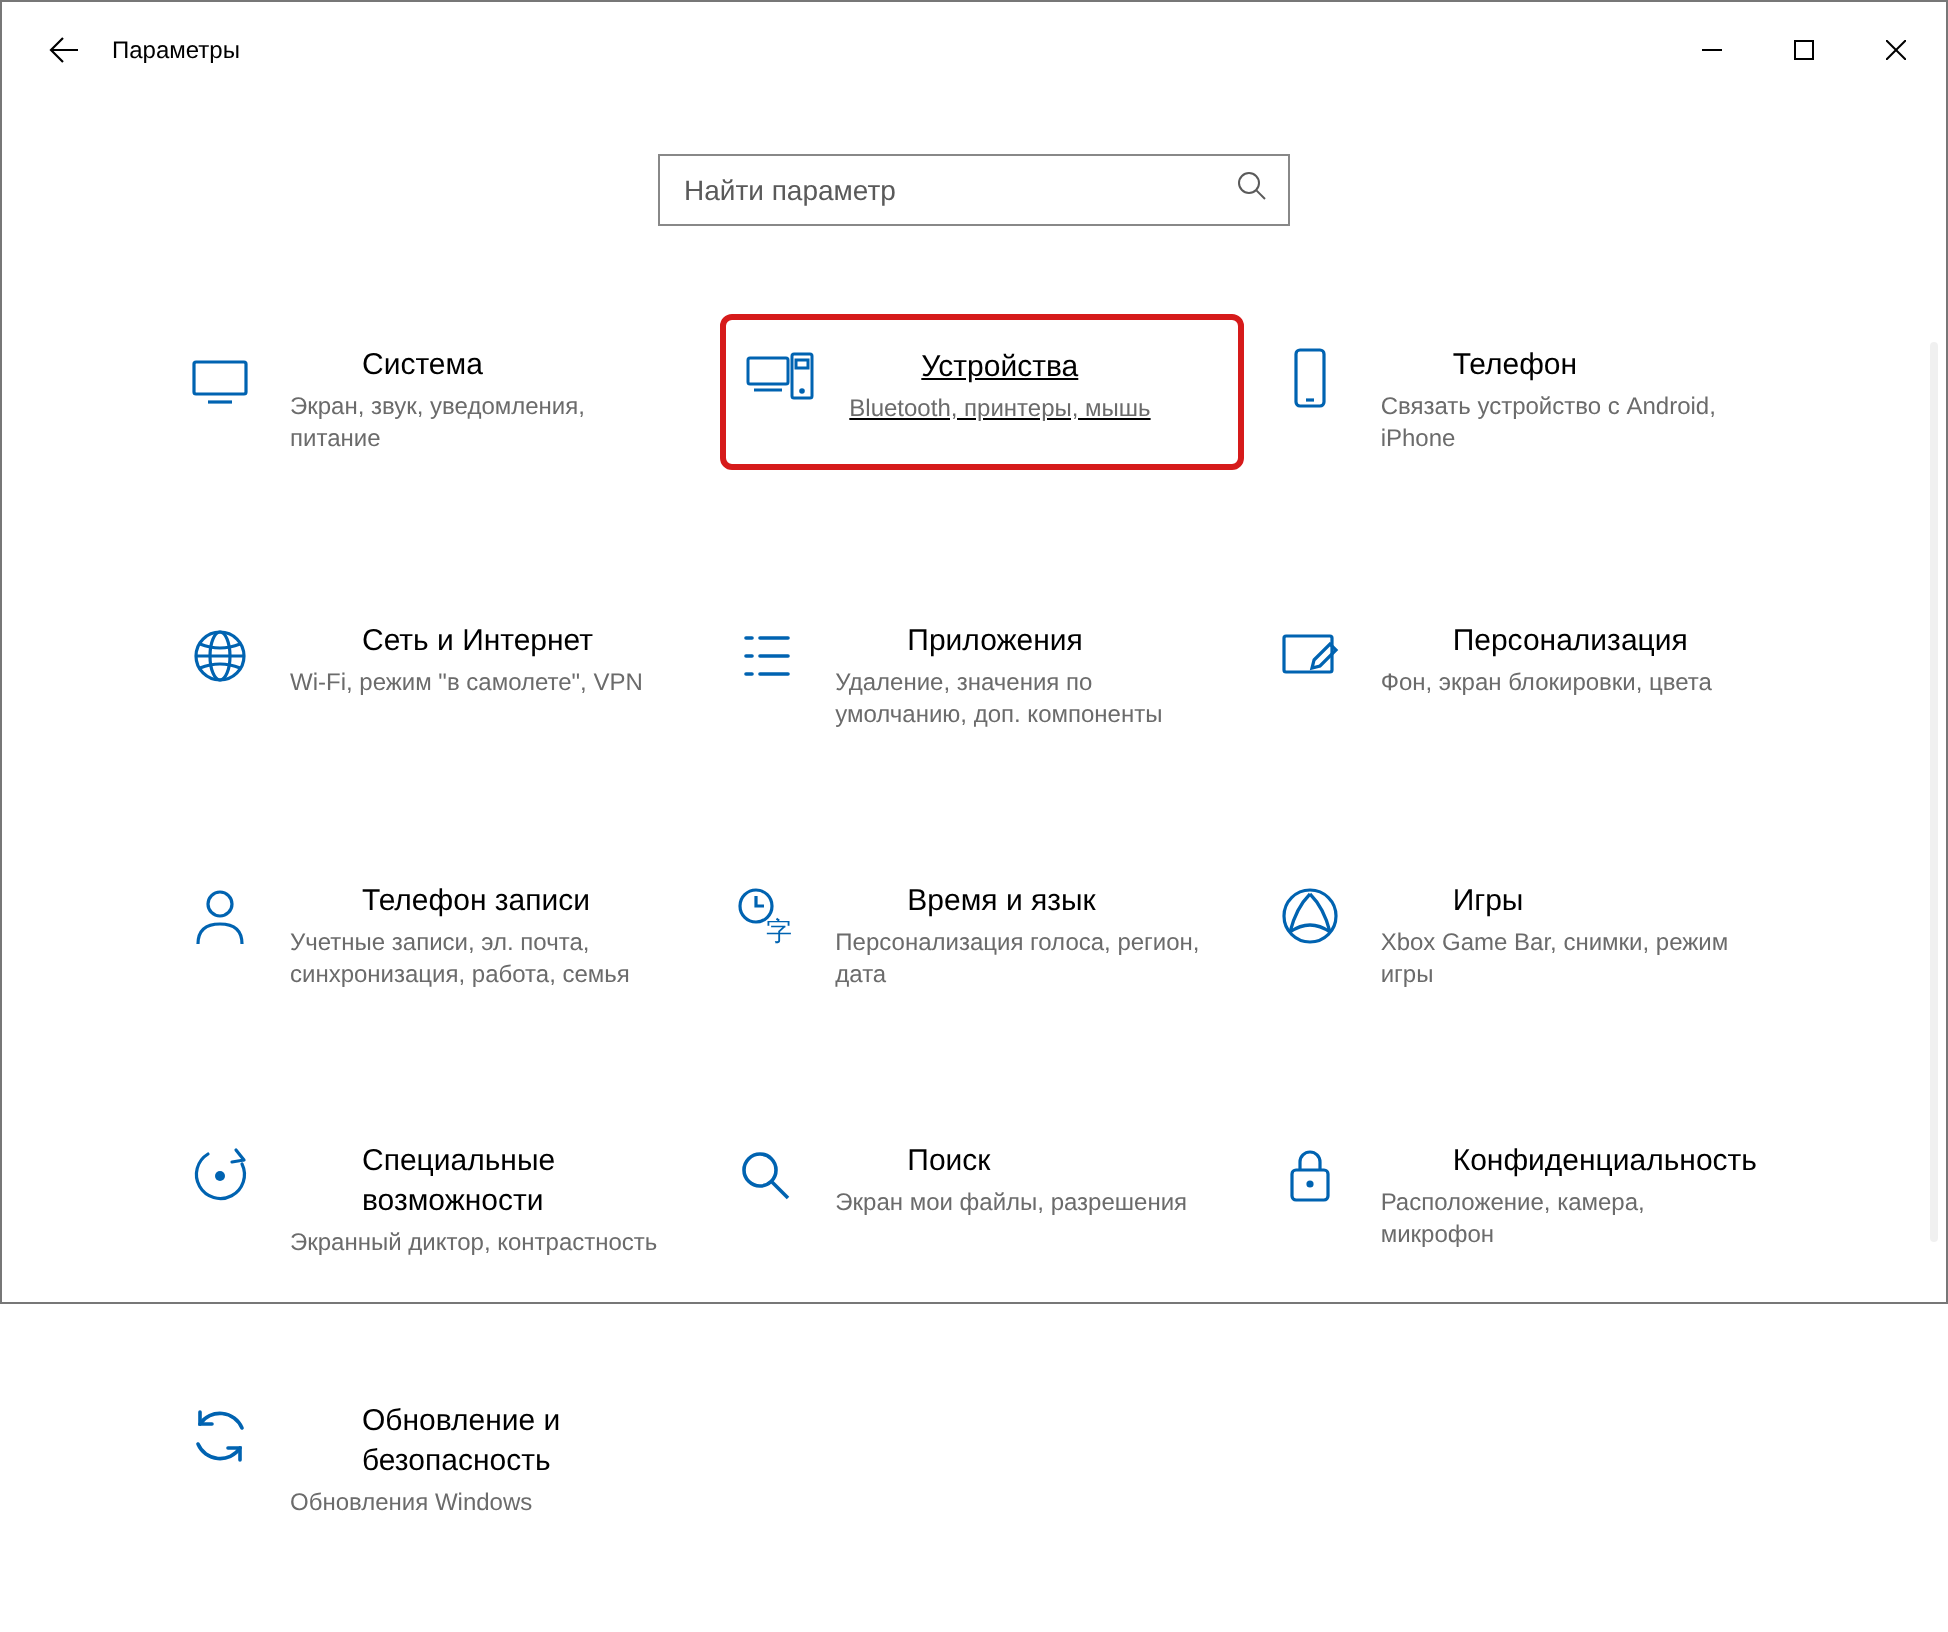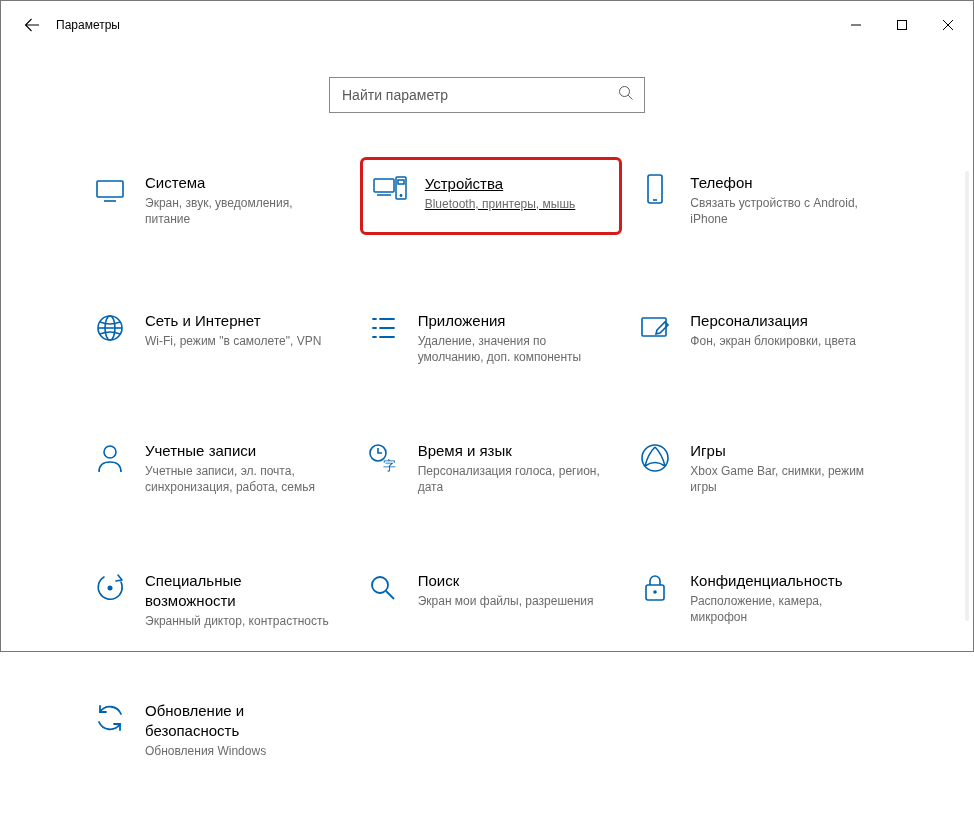--- a/index.html
+++ b/index.html
@@ -16,21 +16,21 @@
   .search { width: 316px; height: 36px; border: 1px solid #888; background: #fff; display: flex; align-items: center; padding: 0 10px 0 12px; }
   .search input { flex: 1; border: none; outline: none; font-size: 14px; font-family: inherit; }
   .search input::placeholder { color: #5a5a5a; }
   .search .sicon { width: 16px; color: #5a5a5a; }
 
   .grid { padding: 56px 78px 0 86px; display: grid; grid-template-columns: repeat(3, 1fr); column-gap: 10px; row-gap: 60px; }
   .tile { display: flex; align-items: flex-start; gap: 18px; min-height: 70px; padding: 4px 6px 6px 6px; border-radius: 3px; position: relative; }
   .tile[data-highlight="true"] { border: 3px solid #d61a1a; border-radius: 6px; padding: 14px 10px 20px 10px; top: -12px; text-decoration: underline; }
   .ticon { width: 34px; height: 34px; flex: 0 0 34px; display: flex; align-items: center; justify-content: center; color: #0063b1; }
   .tbody { flex: 1; min-width: 0; padding-right: 8px; }
-  .ttitle { font-size: 15px; color: #000; line-height: 20px; }
+  .ttitle { font-size: 15px; color: #000; line-height: 20px; margin-left: 36px; }
   .tdesc { font-size: 12px; color: #6b6b6b; line-height: 16px; margin-top: 2px; word-wrap: break-word; }
 
   .scroll-hint { position: absolute; right: 4px; top: 170px; bottom: 30px; width: 4px; background: rgba(0,0,0,0.06); border-radius: 2px; }
 </style>
 </head>
 <body>
 
 <div class="window">
 
   <div class="titlebar">
@@ -162,21 +162,21 @@
     </div>
 
     <div class="tile">
       <div class="ticon">
         <svg width="30" height="32" viewBox="0 0 30 32" fill="none" stroke="#0063b1" stroke-width="1.6">
             <circle cx="15" cy="10" r="6"></circle>
             <path d="M4 30 Q4 20 15 20 Q26 20 26 30"></path>
           </svg>
       </div>
       <div class="tbody">
-        <div class="ttitle">Учетные записи</div>
+        <div class="ttitle">Телефон записи</div>
         <div class="tdesc">Учетные записи, эл. почта, синхронизация, работа, семья</div>
       </div>
     </div>
 
     <div class="tile">
       <div class="ticon">
         <svg width="32" height="32" viewBox="0 0 32 32" fill="none" stroke="#0063b1" stroke-width="1.6">
             <circle cx="11" cy="11" r="8"></circle>
             <path d="M11 6 V11 H15"></path>
             <text x="16" y="28" font-size="13" fill="#0063b1" stroke="none" font-family="Segoe UI">字</text>

